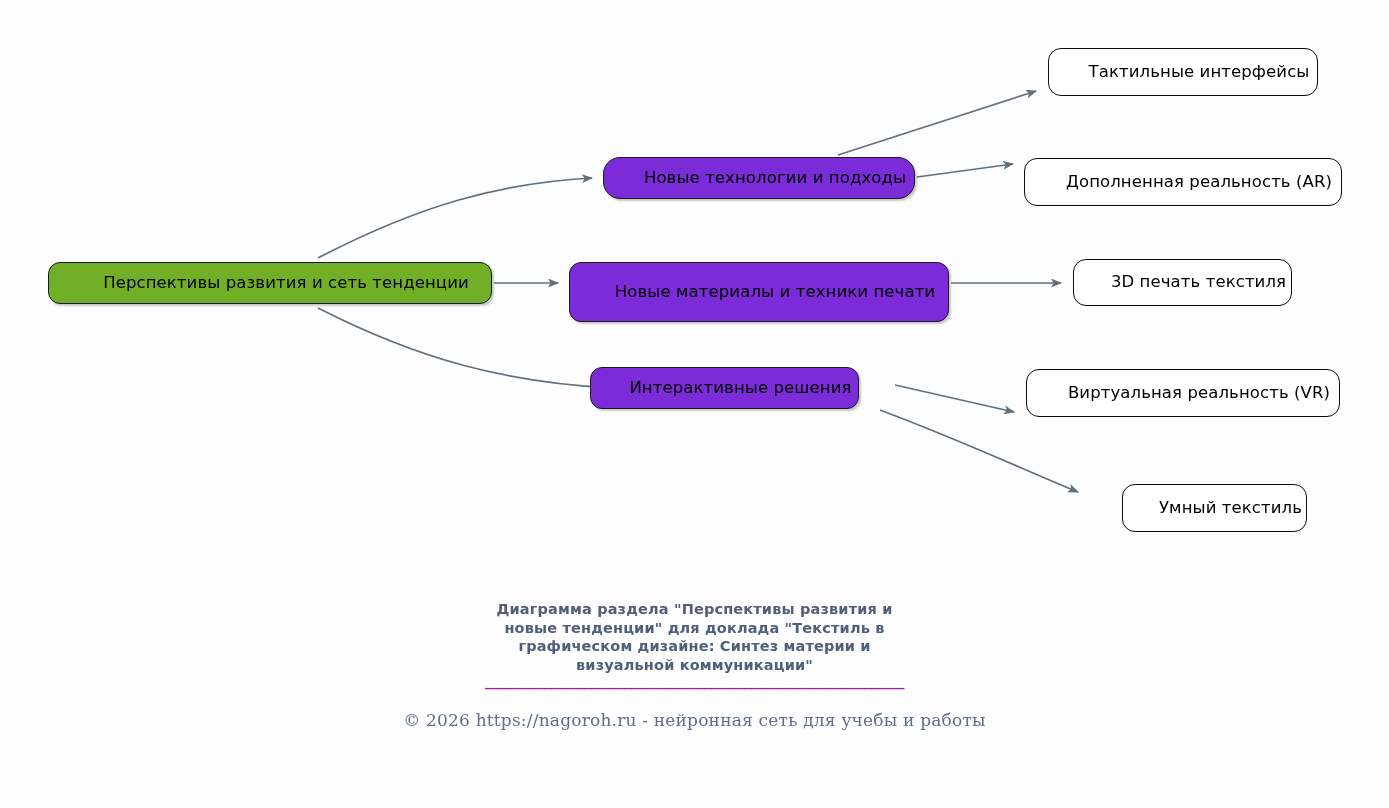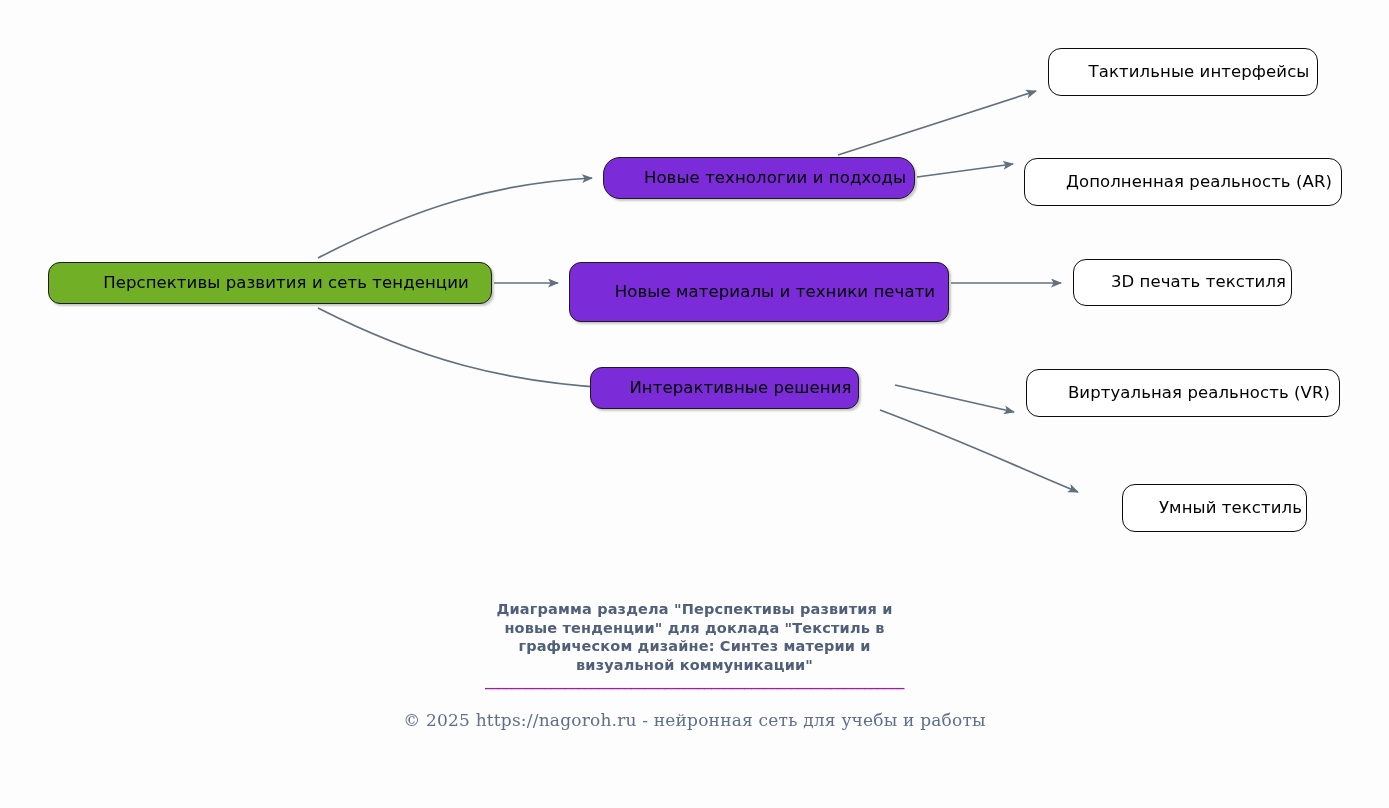--- a/index.html
+++ b/index.html
@@ -158,15 +158,15 @@
 
   <div class="caption">
     <div>Диаграмма раздела "Перспективы развития и</div>
     <div>новые тенденции" для доклада "Текстиль в</div>
     <div>графическом дизайне: Синтез материи и</div>
     <div>визуальной коммуникации"</div>
   </div>
 
   <div class="caption-rule">_______________________________________________________________</div>
 
-  <div class="footer">© 2025 https://nagoroh.ru - нейронная сеть для учебы и работы</div>
+  <div class="footer">© 2026 https://nagoroh.ru - нейронная сеть для учебы и работы</div>
 
 </div>
 
 </body></html>

